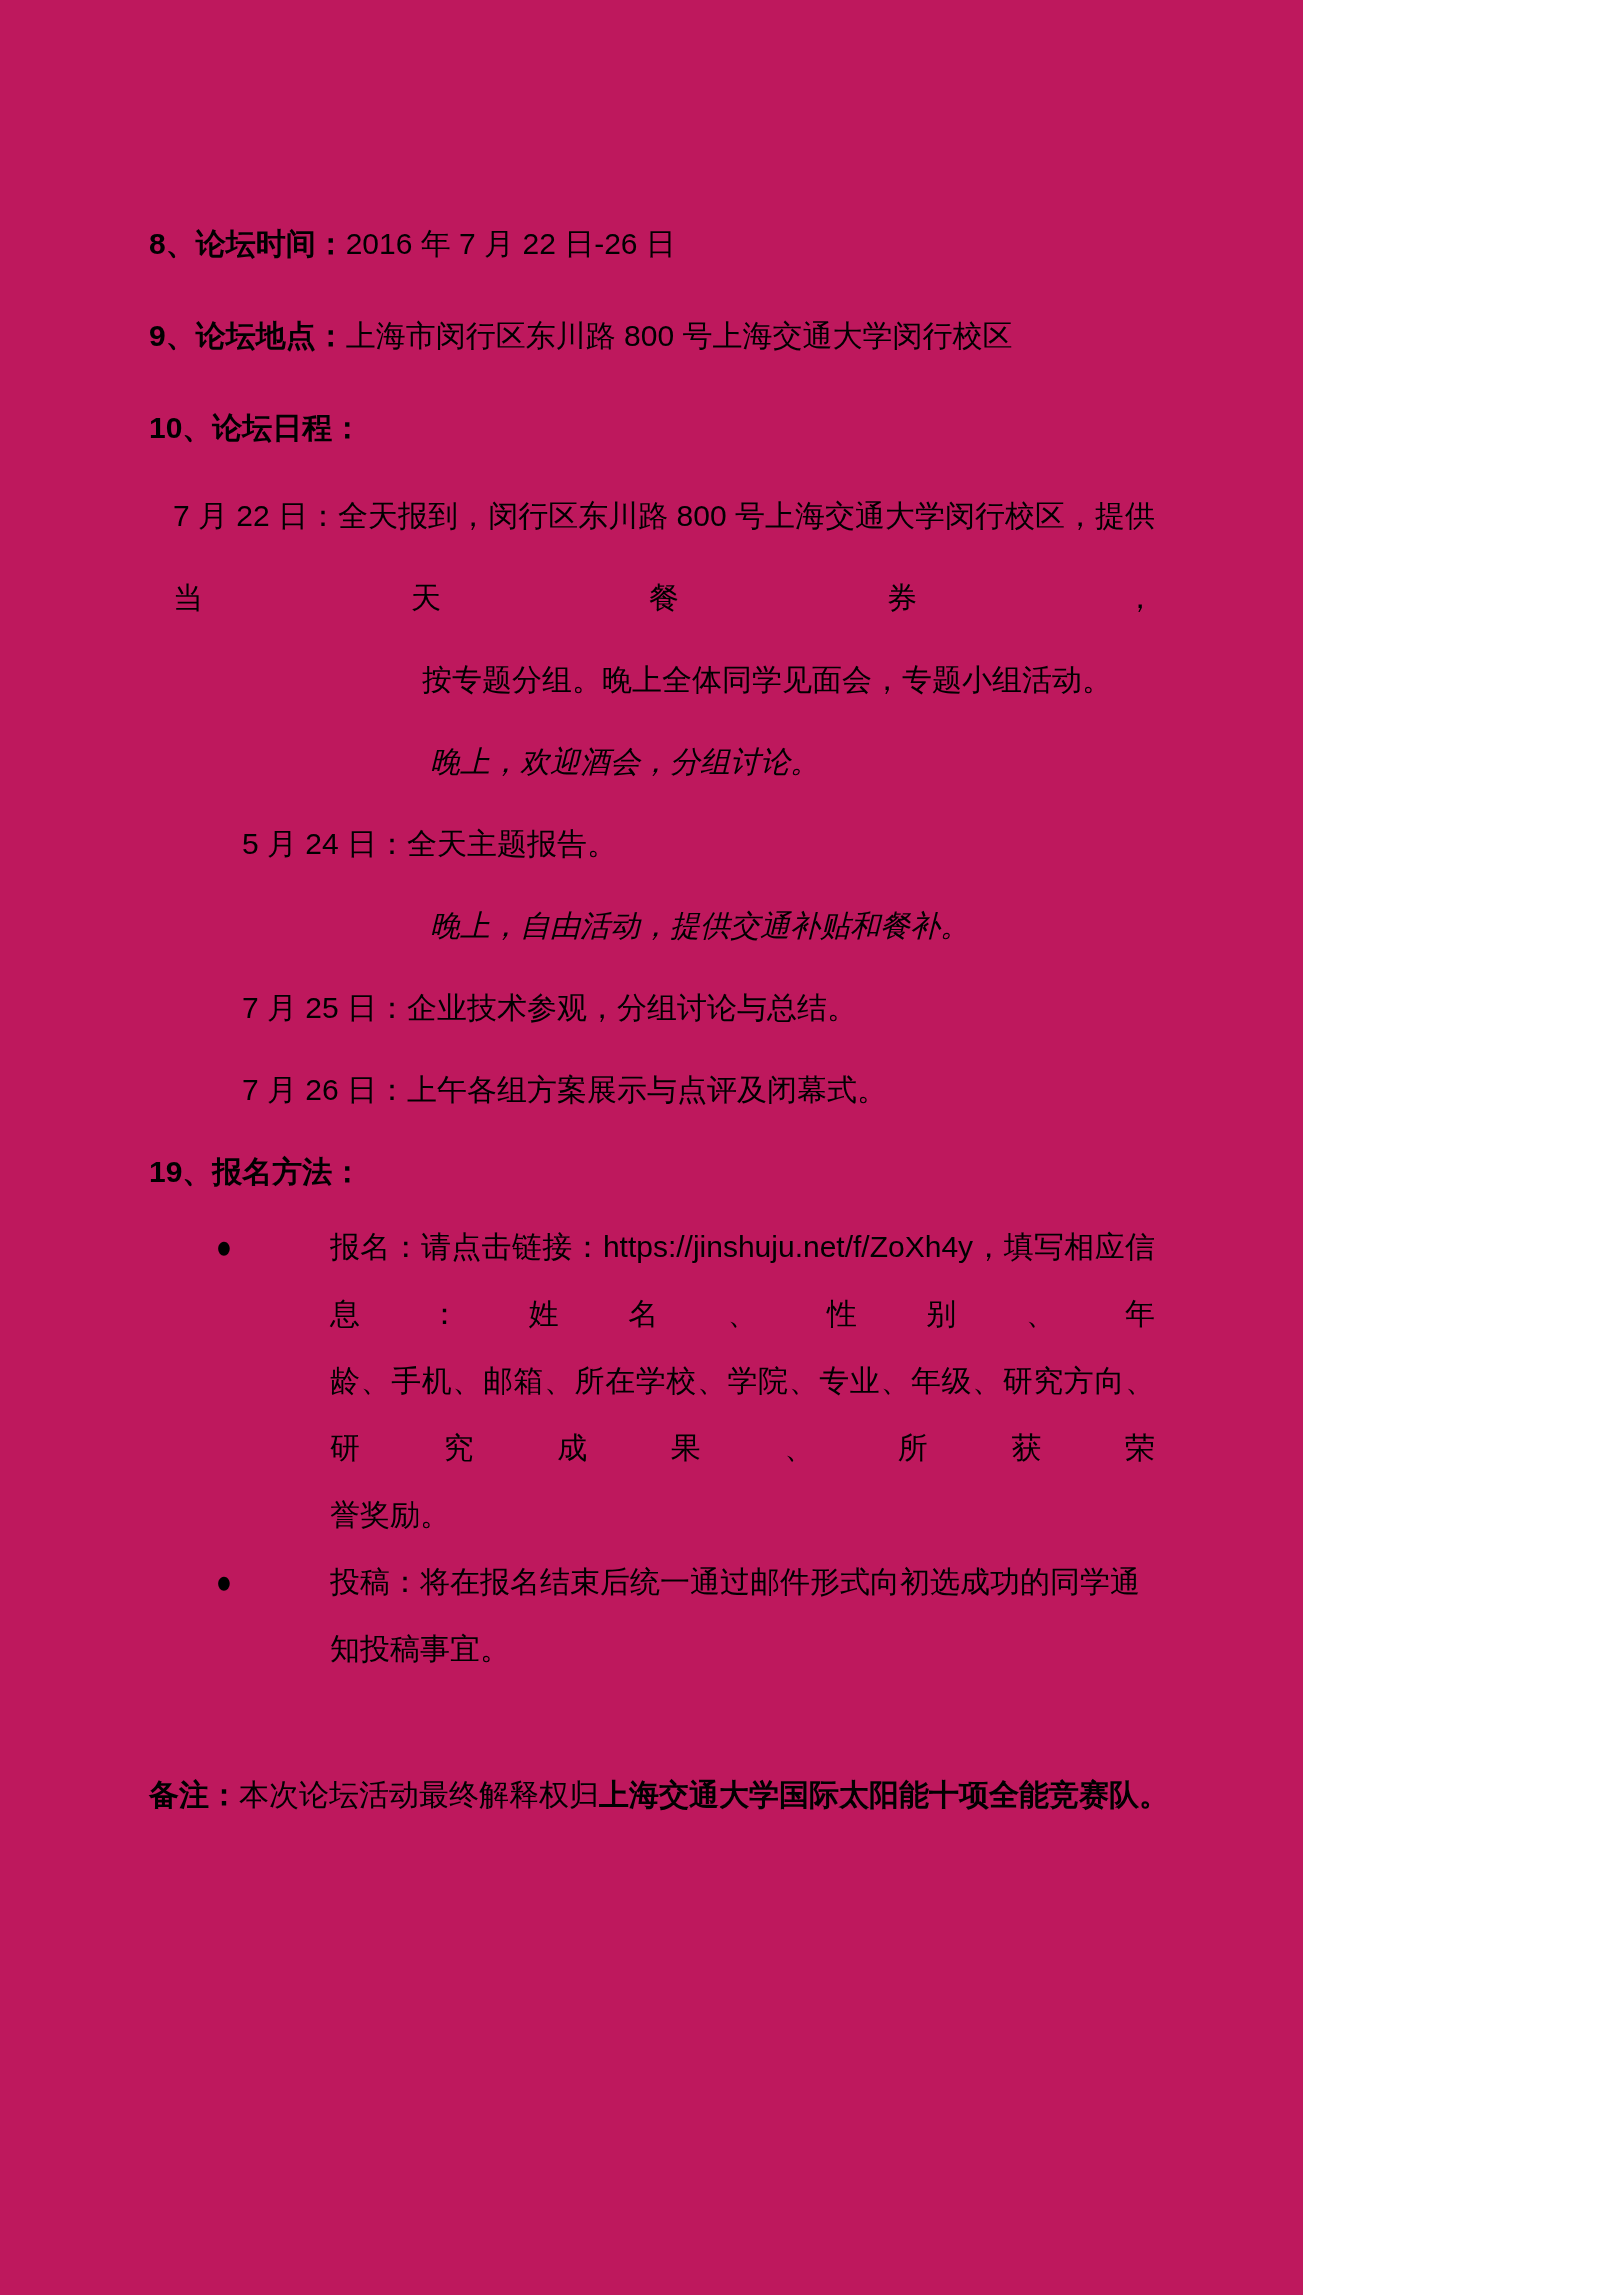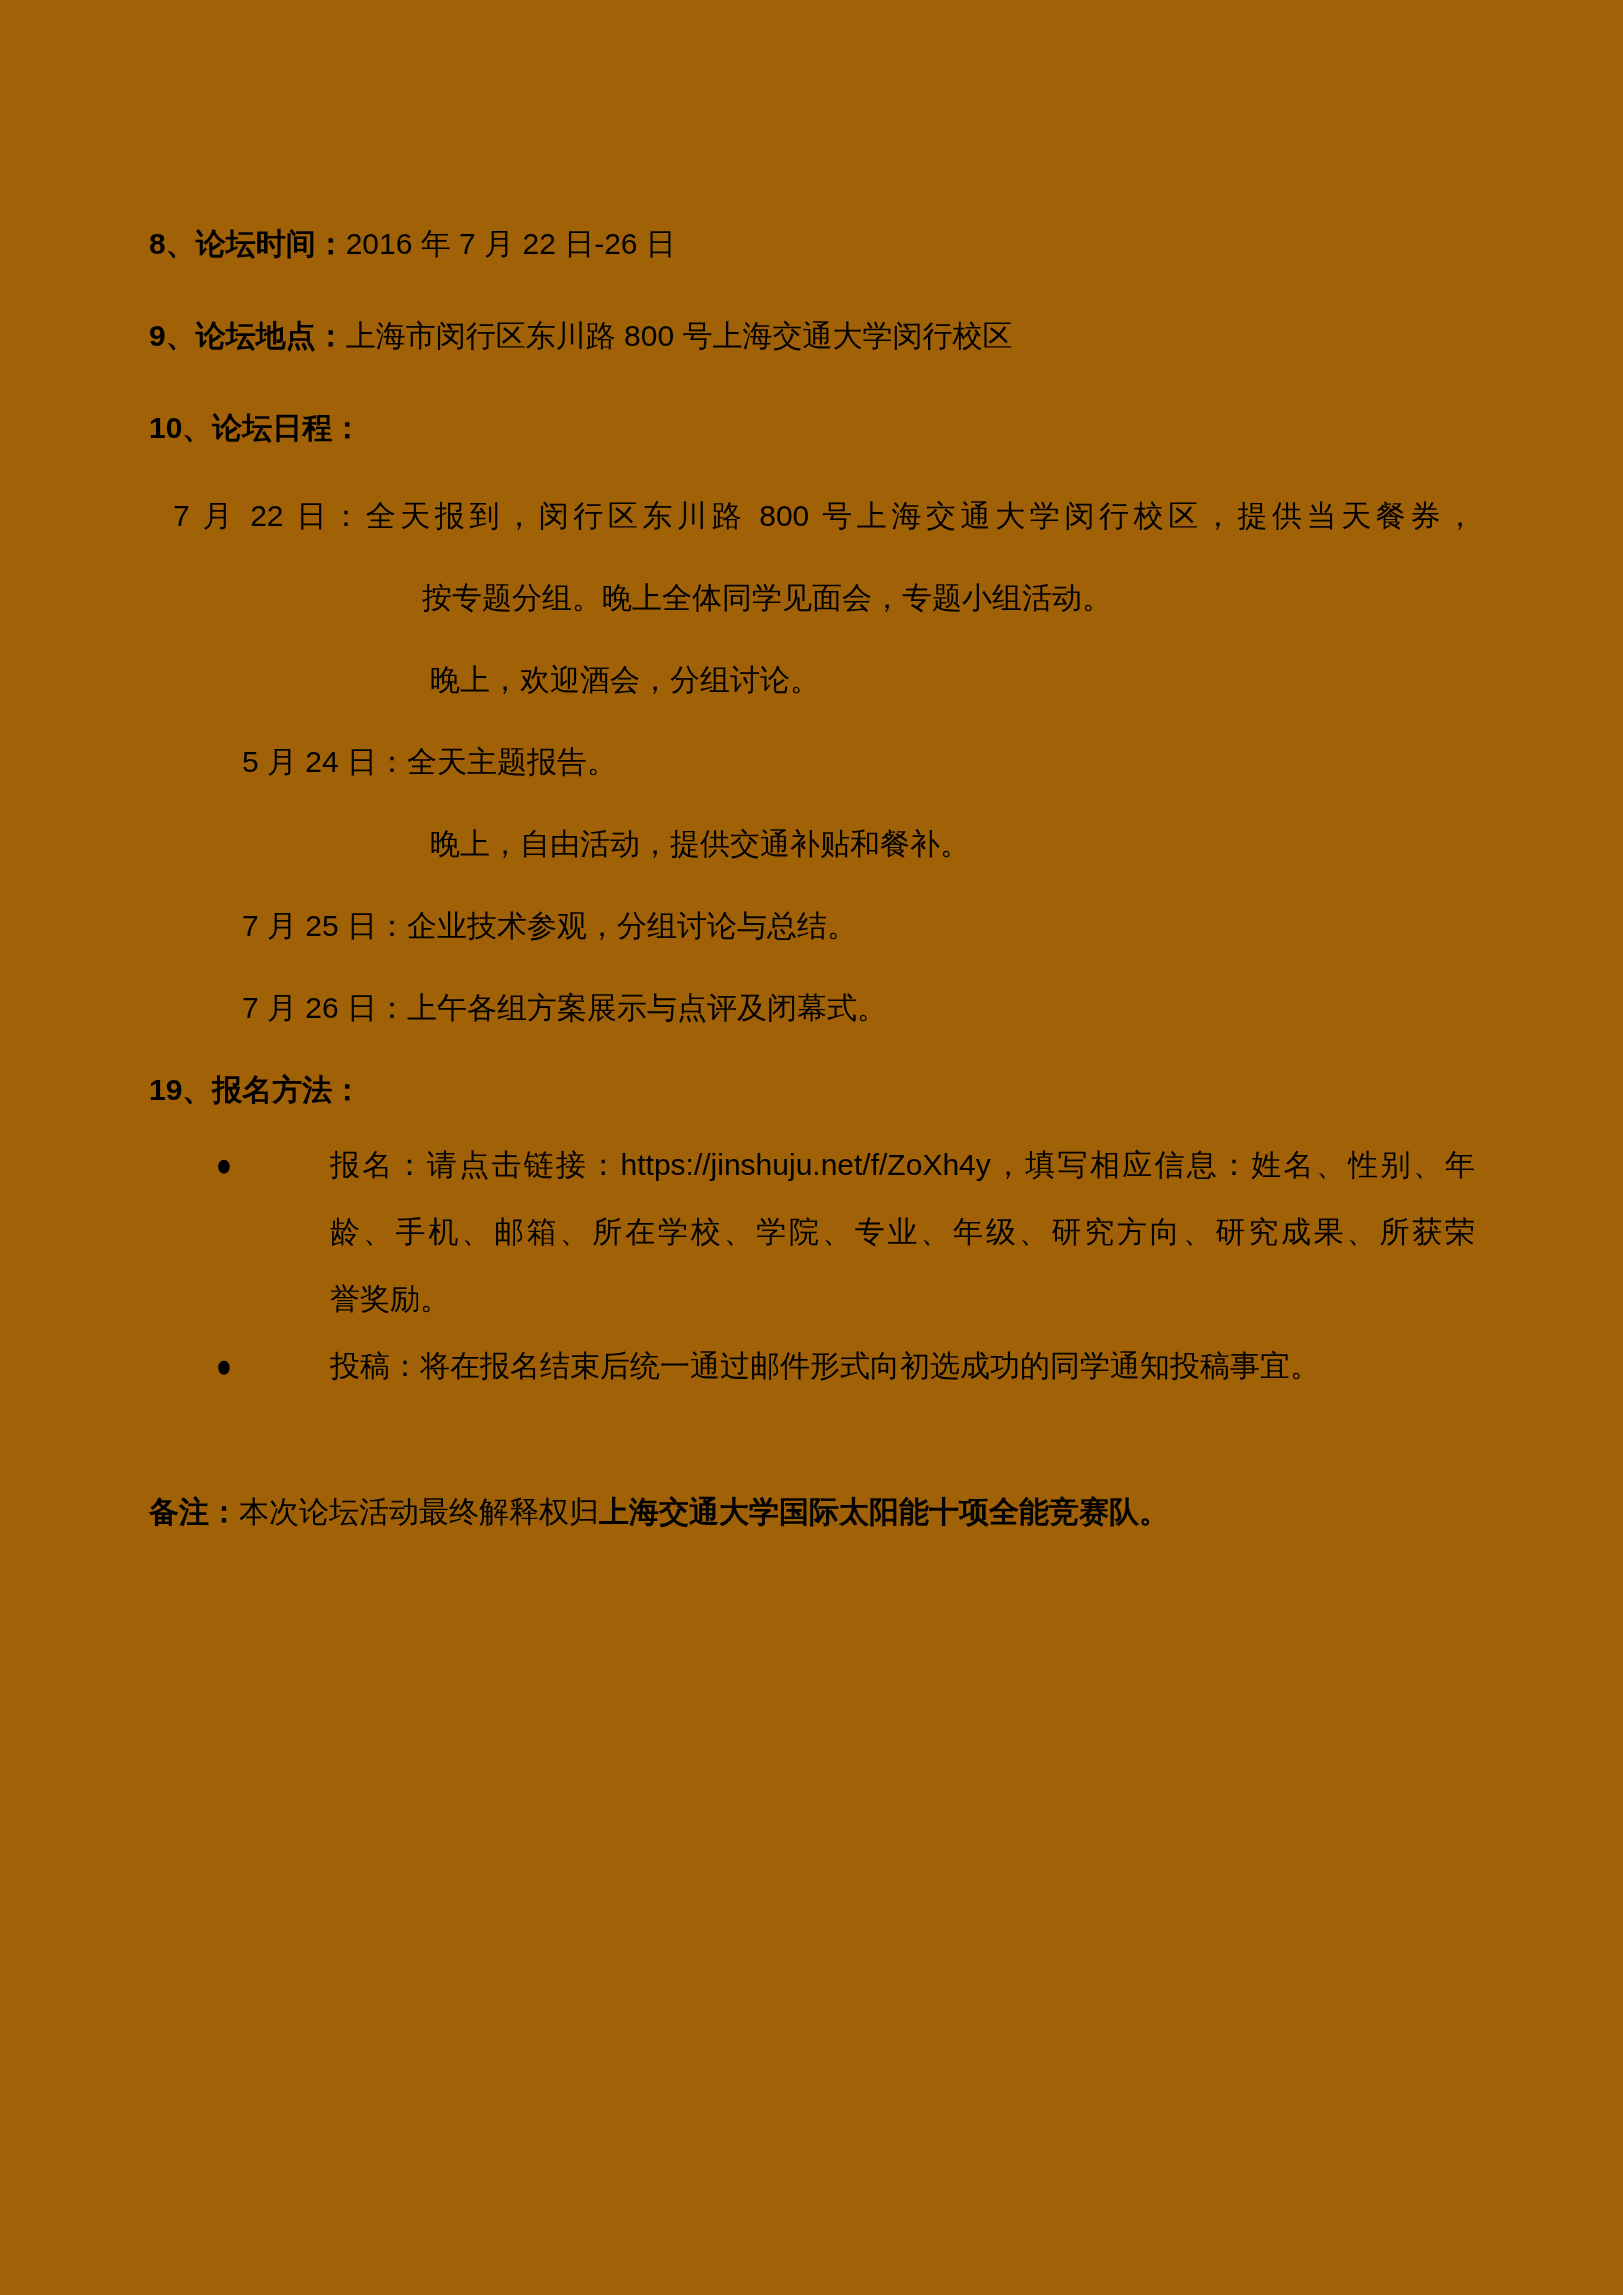--- a/index.html
+++ b/index.html
@@ -9,44 +9,44 @@
   }
   body {
     width: 1623px;
     height: 2295px;
     font-family: "Liberation Sans", "DejaVu Sans", sans-serif;
     color: #000000;
     overflow: hidden;
   }
   .page {
     box-sizing: border-box;
-    width: 1623px;
+    width: 1303px;
     height: 2295px;
     padding: 203px 148px 0 149px;
-    background: #a16207;
+    background: #be185d;
   }
   .line {
     font-size: 30px;
     line-height: 82px;
     margin: 0;
     white-space: nowrap;
   }
   .wrapline {
     font-size: 30px;
     line-height: 82px;
     margin: 0;
   }
   .bold { font-weight: bold; }
   .sec-head { font-weight: bold; }
   #item8, #item9 { margin-bottom: 9.8px; }
   #item10 { margin-bottom: 6.5px; }
 
   .indent-date { margin-left: 93px; }
   .d22-l2 { margin-left: 273px; }
-  .evening { margin-left: 281px; }
+  .evening { margin-left: 281px; font-style: italic; }
 
   .fill {
     white-space: normal;
     text-align: justify;
     text-align-last: justify;
     margin-left: 24px;
   }
 
   .bullet-list { margin: 0; padding: 0; list-style: none; }
   .bullet-item {

